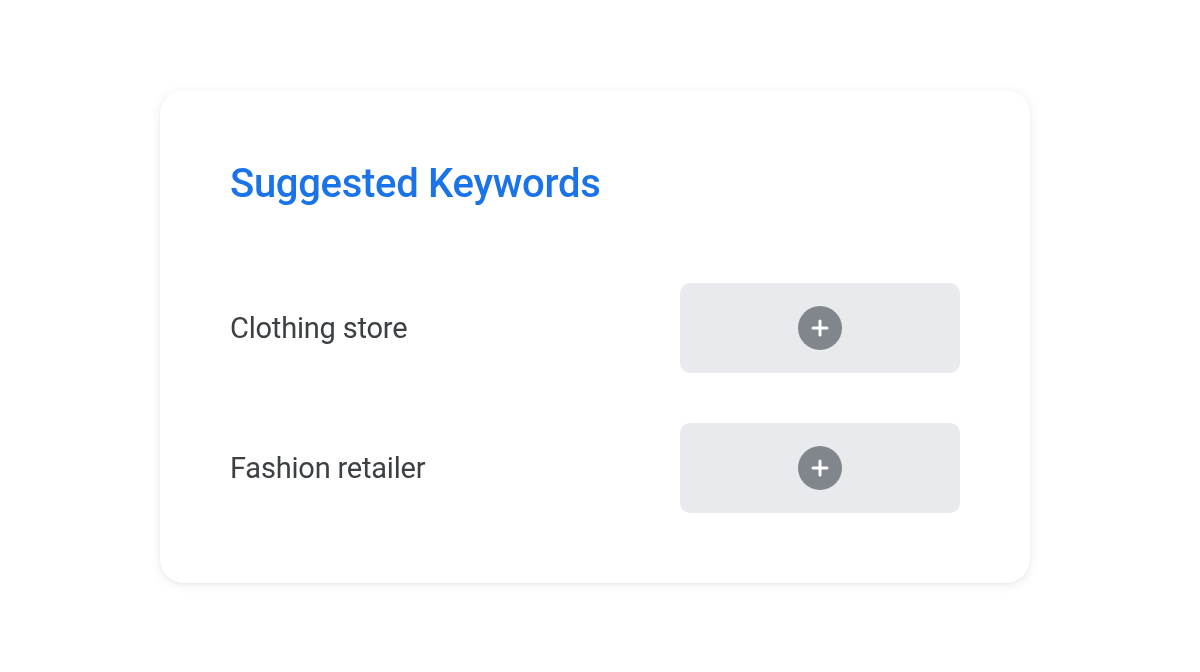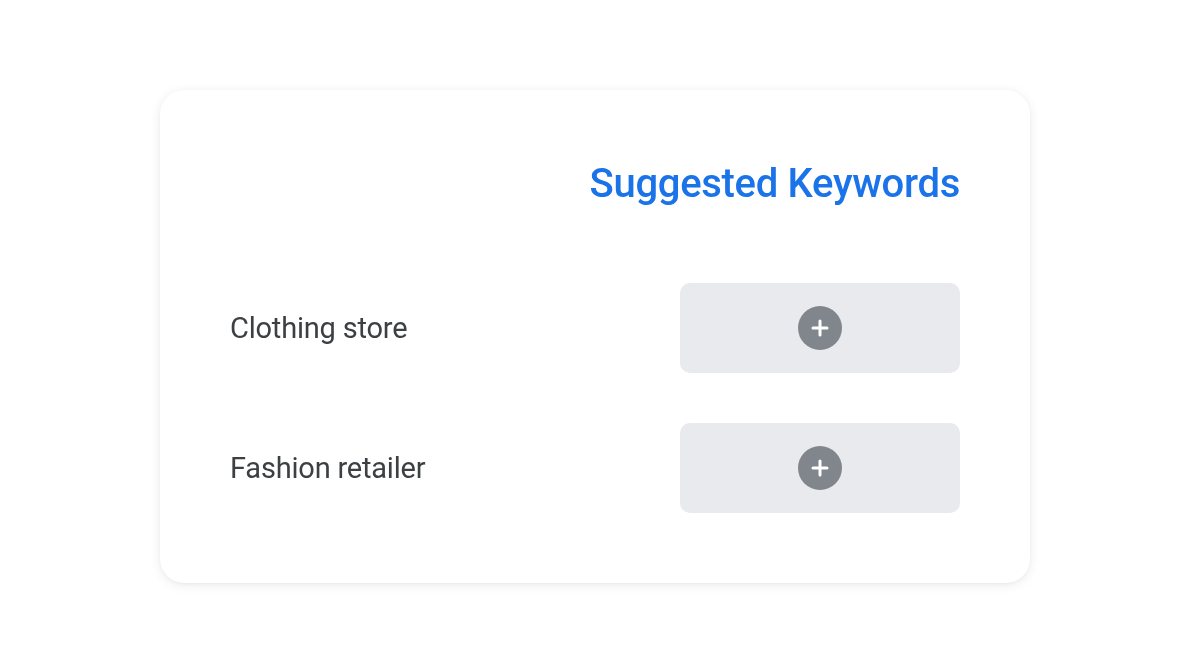--- a/index.html
+++ b/index.html
@@ -26,21 +26,20 @@
       padding: 70px 70px 70px 70px;
       width: 870px;
     }
     
     .card-title {
       color: #1a73e8;
       font-size: 40px;
       font-weight: 500;
       margin-bottom: 76px;
       letter-spacing: -0.3px;
-      text-align: right;
     }
     
     .keyword-row {
       display: flex;
       align-items: center;
       justify-content: space-between;
       margin-bottom: 50px;
     }
     
     .keyword-row:last-child {

